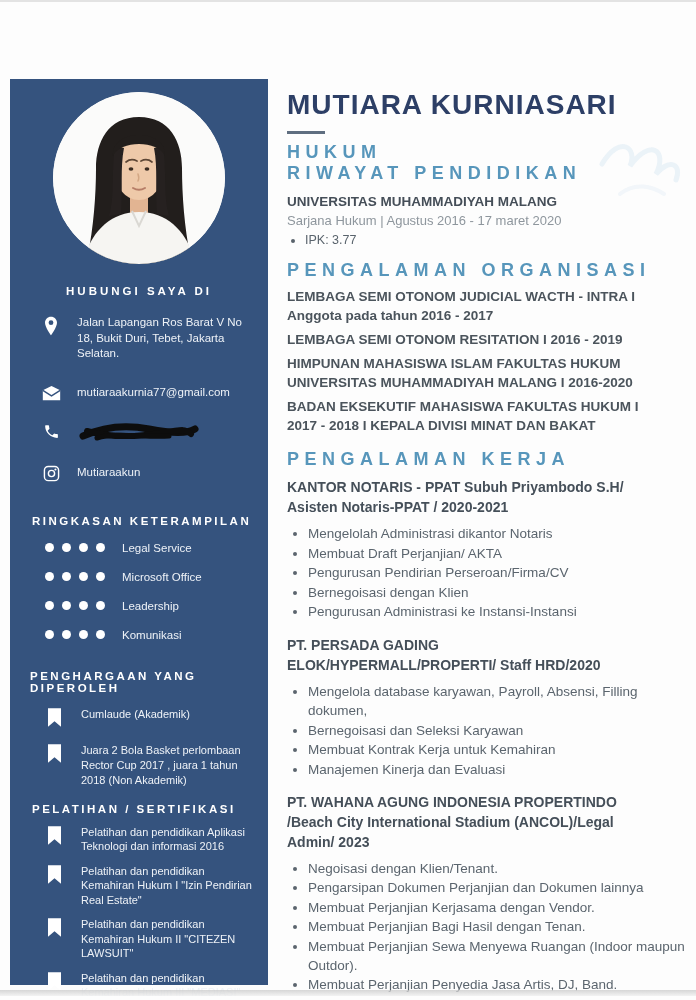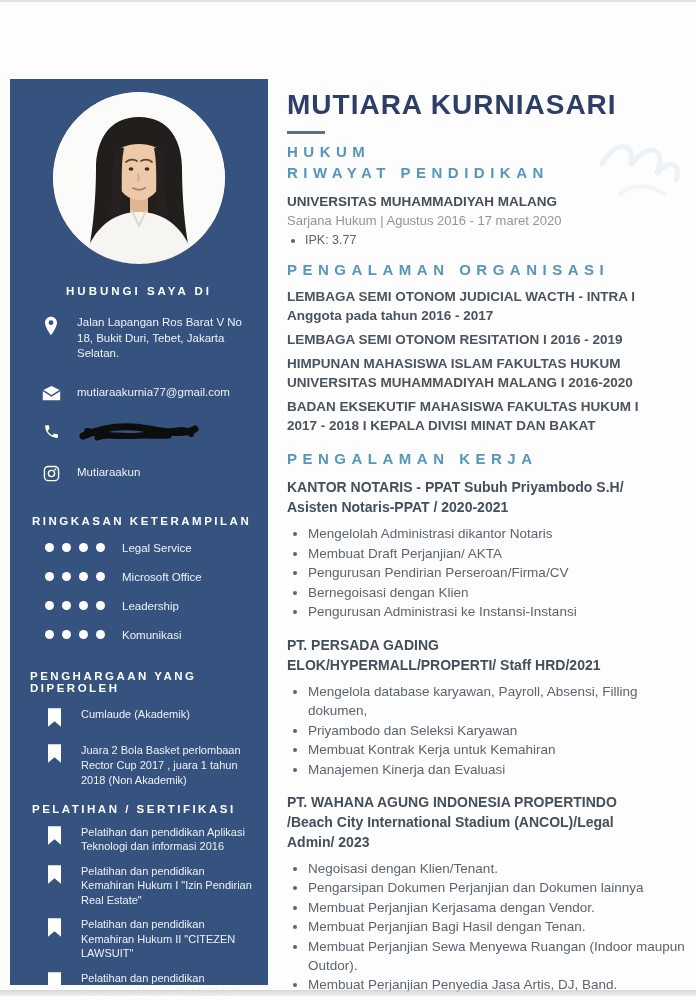--- a/index.html
+++ b/index.html
@@ -66,21 +66,21 @@
   
   .main { position:absolute; left:287px; top:88px; width:403px; }
 
   .name {
     font-size:28px; line-height:30px; font-weight:800;
     letter-spacing:1px; color:#2d3f66;
   }
   .name-divider { width:38px; height:3px; background:#5f6e80; margin:11px 0 10px; }
 
   .m-h {
-    font-size:15px; line-height:16px; font-weight:bold;
+    font-size:18px; line-height:16px; font-weight:bold;
     letter-spacing:5.5px; color:#5796bb;
   }
   .m-h + .m-h { margin-top:5px; }
 
   .school { margin-top:12px; font-size:13.5px; font-weight:bold; color:#454e58; line-height:17px; }
   .degree { margin-top:2px; font-size:13px; color:#8e969d; line-height:17px; }
   .edu-bullets { margin:3px 0 0 18px; }
   .edu-bullets li { font-size:12.5px; color:#59636c; line-height:16px; }
 
   .org-heading { margin-top:14px; }
@@ -309,24 +309,24 @@
       <ul class="job-bullets">
         <li>Mengelolah Administrasi dikantor Notaris</li>
         <li>Membuat Draft Perjanjian/ AKTA</li>
         <li>Pengurusan Pendirian Perseroan/Firma/CV</li>
         <li>Bernegoisasi dengan Klien</li>
         <li>Pengurusan Administrasi ke Instansi-Instansi</li>
       </ul>
     </section>
 
     <section class="job job-2">
-      <div class="job-title">PT. PERSADA GADING ELOK/HYPERMALL/PROPERTI/ Staff HRD/2021</div>
+      <div class="job-title">PT. PERSADA GADING ELOK/HYPERMALL/PROPERTI/ Staff HRD/2020</div>
       <ul class="job-bullets">
         <li>Mengelola database karyawan, Payroll, Absensi, Filling dokumen,</li>
-        <li>Priyambodo dan Seleksi Karyawan</li>
+        <li>Bernegoisasi dan Seleksi Karyawan</li>
         <li>Membuat Kontrak Kerja untuk Kemahiran</li>
         <li>Manajemen Kinerja dan Evaluasi</li>
       </ul>
     </section>
 
     <section class="job job-3">
       <div class="job-title">PT. WAHANA AGUNG INDONESIA PROPERTINDO /Beach City International Stadium (ANCOL)/Legal Admin/ 2023</div>
       <ul class="job-bullets">
         <li>Negoisasi dengan Klien/Tenant.</li>
         <li>Pengarsipan Dokumen Perjanjian dan Dokumen lainnya</li>

